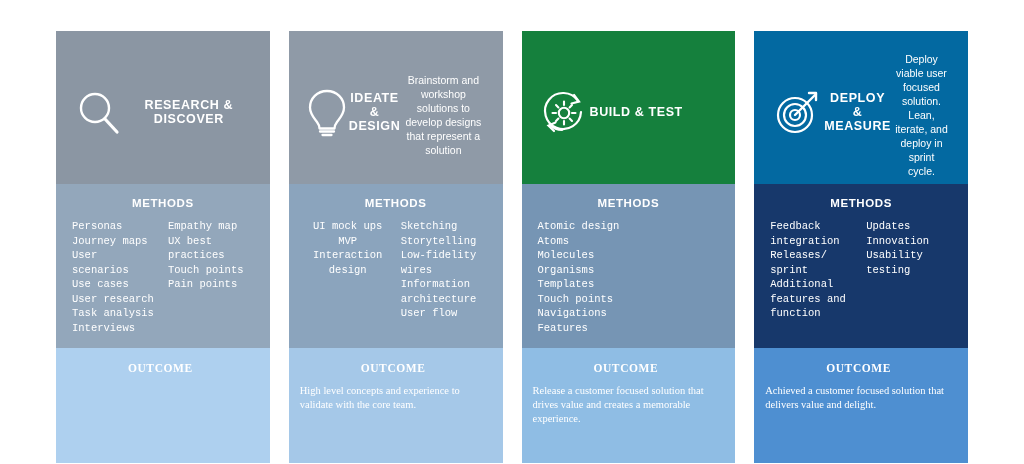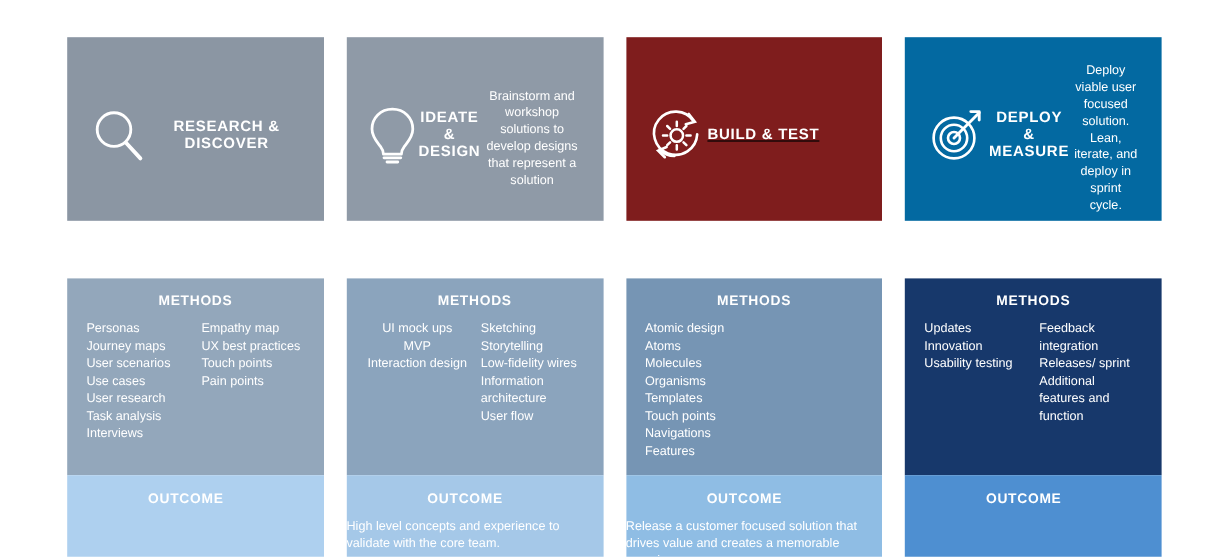--- a/index.html
+++ b/index.html
@@ -64,55 +64,56 @@
     font-size: 10.5px;
     line-height: 14px;
     text-align: center;
     padding: 0 4px;
   }
   
   .methods-band {
     height: 164px;
     padding: 13px 16px 0 16px;
     box-sizing: border-box;
-    margin-top: 48px;
   }
   .methods-title {
     color: #ffffff;
     font-size: 11.5px;
     font-weight: bold;
     letter-spacing: 0.6px;
     text-align: center;
     margin-bottom: 10px;
   }
   .methods-cols {
     display: flex;
     gap: 10px;
+    font-family: Liberation Mono, monospace;
   }
   .methods-col {
     flex: 1;
   }
   .methods-col ul {
     list-style: none;
     margin: 0;
     padding: 0;
   }
   .methods-col li {
     color: #ffffff;
     font-size: 10.5px;
     line-height: 14.5px;
   }
   .methods-col.center li {
     text-align: center;
   }
   
   .outcome-band {
-    height: 98px;
-    padding: 14px 16px 0 0;
+    height: 115px;
+    padding: 14px 16px 0 11px;
     box-sizing: border-box;
+    font-family: Liberation Serif, serif;
   }
   .outcome-title {
     color: #ffffff;
     font-size: 11.5px;
     font-weight: bold;
     letter-spacing: 0.6px;
     text-align: center;
     margin-bottom: 10px;
   }
   .outcome-desc {
@@ -199,21 +200,21 @@
           </div>
         </div>
       </div>
       <div class="outcome-band" style="background:#a5c8e8;">
         <div class="outcome-title">OUTCOME</div>
         <div class="outcome-desc">High level concepts and experience to validate with the core team.</div>
       </div>
     </div>
 
     <div class="column">
-      <div class="top-band" style="background:#7f1d1d;text-decoration:underline;">
+      <div class="top-band" style="background:#15803d;">
         <div class="icon-wrap">
           <svg width="52" height="52" viewBox="0 0 52 52">
             <g fill="none" stroke="#ffffff" stroke-width="2.2" stroke-linecap="round">
               <path d="M40 14 A18 18 0 1 0 43 25"></path>
               <polyline points="36,8 41,14.5 33.5,16.5"></polyline>
               <path d="M12 38 A18 18 0 0 0 24 43"></path>
               <polyline points="16,44 10.5,38.5 17.5,35.5"></polyline>
             </g>
             <g fill="none" stroke="#ffffff" stroke-width="2.1">
               <circle cx="26" cy="26" r="5.2"></circle>
@@ -261,33 +262,34 @@
           </svg>
         </div>
         <div class="phase-title">DEPLOY &amp; MEASURE</div>
         <div class="phase-desc">Deploy viable user focused solution. Lean, iterate, and deploy in sprint cycle.</div>
       </div>
       <div class="methods-band" style="background:#17386b;">
         <div class="methods-title">METHODS</div>
         <div class="methods-cols">
           <div class="methods-col">
             <ul>
+              <li>Feedback integration</li>
+              <li>Releases/ sprint</li>
+              <li>Additional features and function</li>
+            </ul>
+          </div>
+          <div class="methods-col">
+            <ul>
               <li>Updates</li>
               <li>Innovation</li>
               <li>Usability testing</li>
             </ul>
           </div>
-          <div class="methods-col">
-            <ul>
-              <li>Feedback integration</li>
-              <li>Releases/ sprint</li>
-              <li>Additional features and function</li>
-            </ul>
-          </div>
         </div>
       </div>
       <div class="outcome-band" style="background:#4e8fd1;">
         <div class="outcome-title">OUTCOME</div>
+        <div class="outcome-desc">Achieved a customer focused solution that delivers value and delight.</div>
       </div>
     </div>
 
   </div>
 </div>
 
 </body></html>

